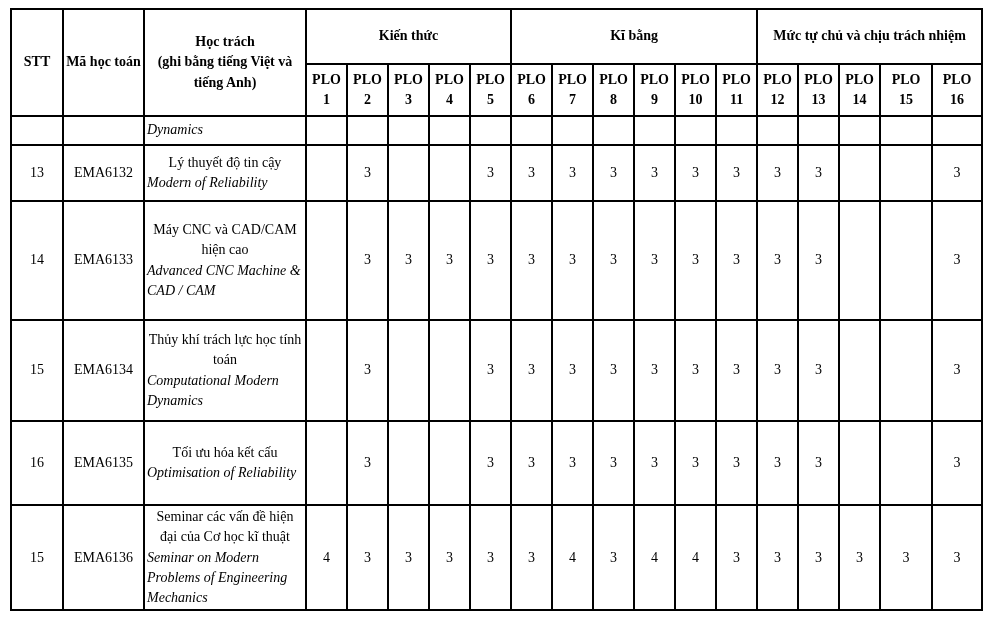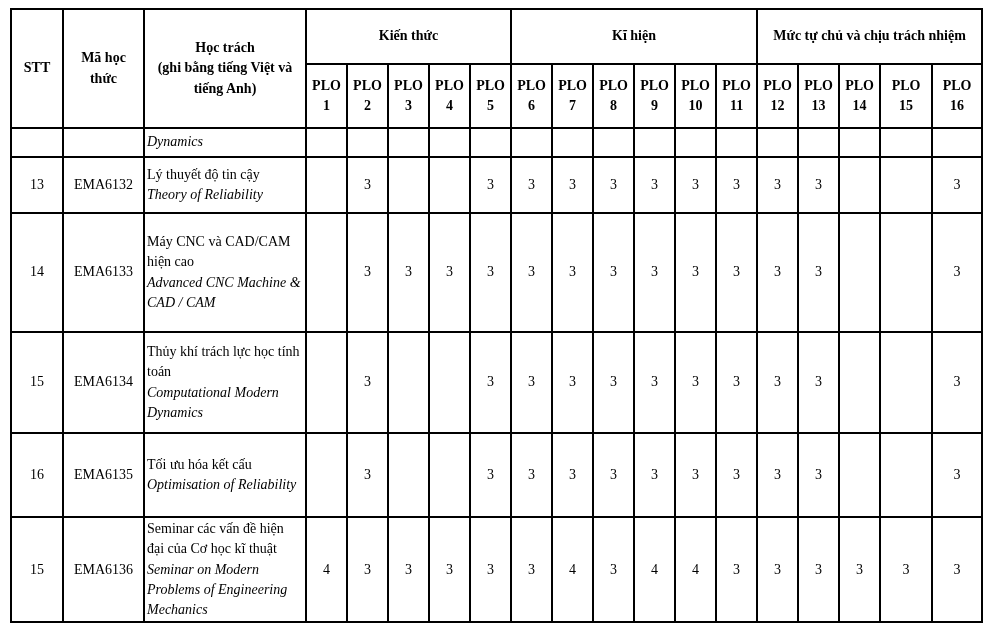--- a/index.html
+++ b/index.html
@@ -37,30 +37,30 @@
   th.hc {
     font-weight: bold;
     text-align: center;
   }
   th.plo-h {
     font-weight: bold;
     text-align: center;
     padding: 2px 0;
   }
   thead tr.group-row { height: 55px; }
-  thead tr.plo-row   { height: 64px; }
+  thead tr.plo-row   { height: 52px; }
 
   td.num-cell {
     text-align: center;
   }
   td.name-cell {
     text-align: left;
     padding: 3px 4px;
   }
-  td.name-cell .vi { font-style: normal; }
+  td.name-cell .vi { font-style: normal; text-align: center; }
   td.name-cell .en { font-style: italic; }
 
   
   tbody tr:nth-child(1) { height: 29px; border-radius: 8px;  }
   tbody tr:nth-child(2) { height: 56px;  }
   tbody tr:nth-child(3) { height: 119px; }
   tbody tr:nth-child(4) { height: 101px; }
   tbody tr:nth-child(5) { height: 84px;  }
   tbody tr:nth-child(6) { height: 101px; }
 </style>
@@ -86,27 +86,27 @@
         <col style="width:41px">
       <col style="width:41px">
         <col style="width:41px">
         <col style="width:41px">
         <col style="width:52px">
         <col style="width:50px">
     </colgroup>
     <thead>
       <tr class="group-row">
         <th class="hc" rowspan="2">STT</th>
-        <th class="hc" rowspan="2">Mã học thức</th>
+        <th class="hc" rowspan="2">Mã học toán</th>
         <th class="hc" rowspan="2">
           <div>Học trách</div>
           <div>(ghi bằng tiếng Việt và tiếng Anh)</div>
         </th>
         <th class="hc" colspan="5">Kiến thức</th>
-        <th class="hc" colspan="6">Kĩ hiện</th>
+        <th class="hc" colspan="6">Kĩ bằng</th>
         <th class="hc" colspan="5">Mức tự chủ và chịu trách nhiệm</th>
       </tr>
       <tr class="plo-row">
           <th class="plo-h">
             <div>PLO</div>
             <div>1</div>
           </th>
           <th class="plo-h">
             <div>PLO</div>
             <div>2</div>
@@ -191,21 +191,21 @@
           <td class="num-cell"></td>
           <td class="num-cell"></td>
           <td class="num-cell"></td>
           <td class="num-cell"></td>
         </tr>
         <tr>
           <td class="num-cell">13</td>
           <td class="num-cell">EMA6132</td>
           <td class="name-cell">
             <div class="vi">Lý thuyết độ tin cậy</div>
-            <div class="en">Theory of Reliability</div>
+            <div class="en">Modern of Reliability</div>
           </td>
           <td class="num-cell"></td>
           <td class="num-cell">3</td>
           <td class="num-cell"></td>
           <td class="num-cell"></td>
           <td class="num-cell">3</td>
           <td class="num-cell">3</td>
           <td class="num-cell">3</td>
           <td class="num-cell">3</td>
           <td class="num-cell">3</td>

